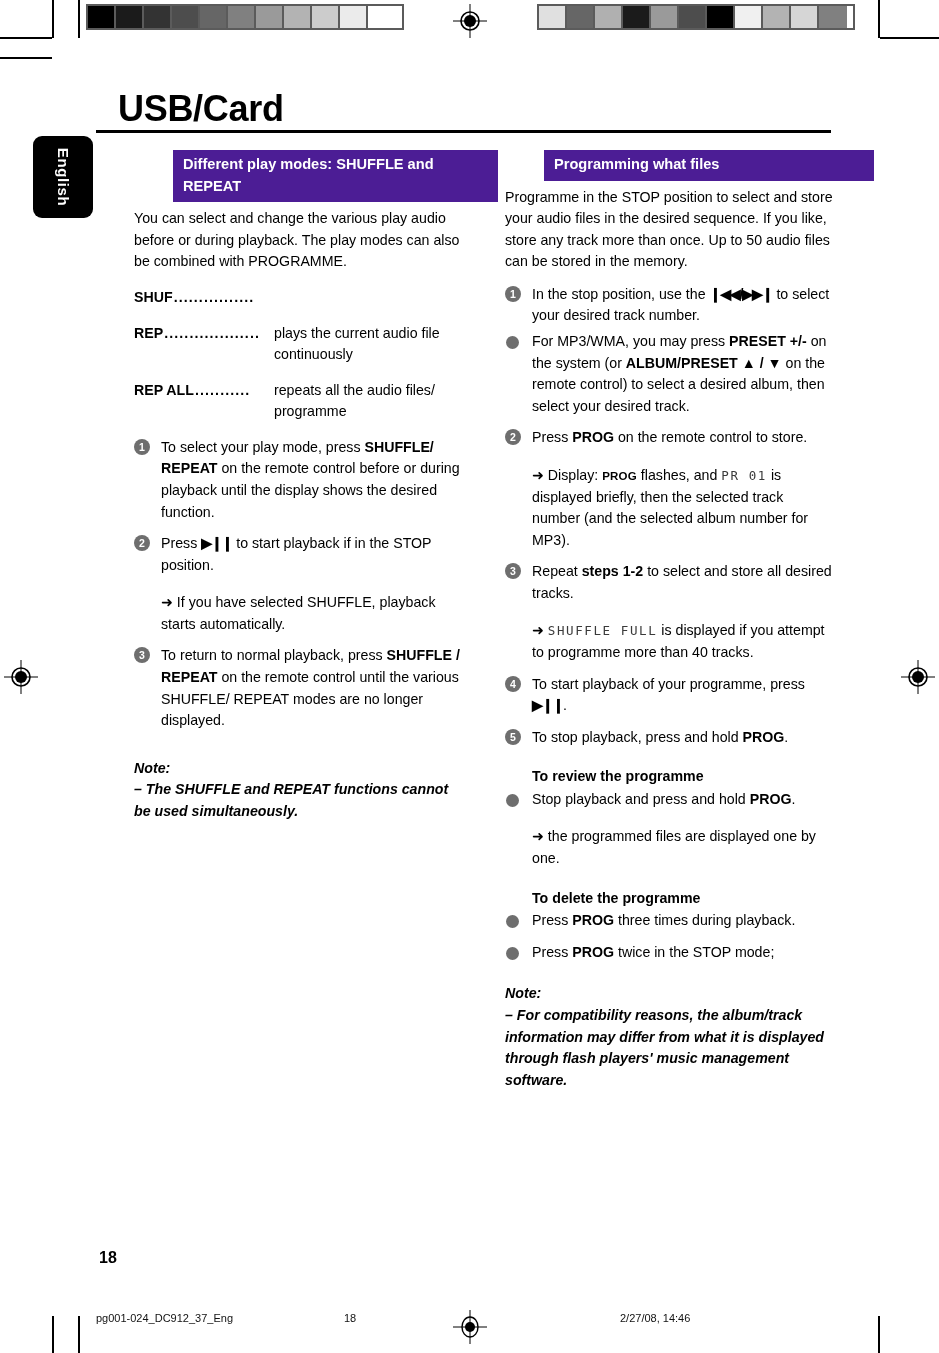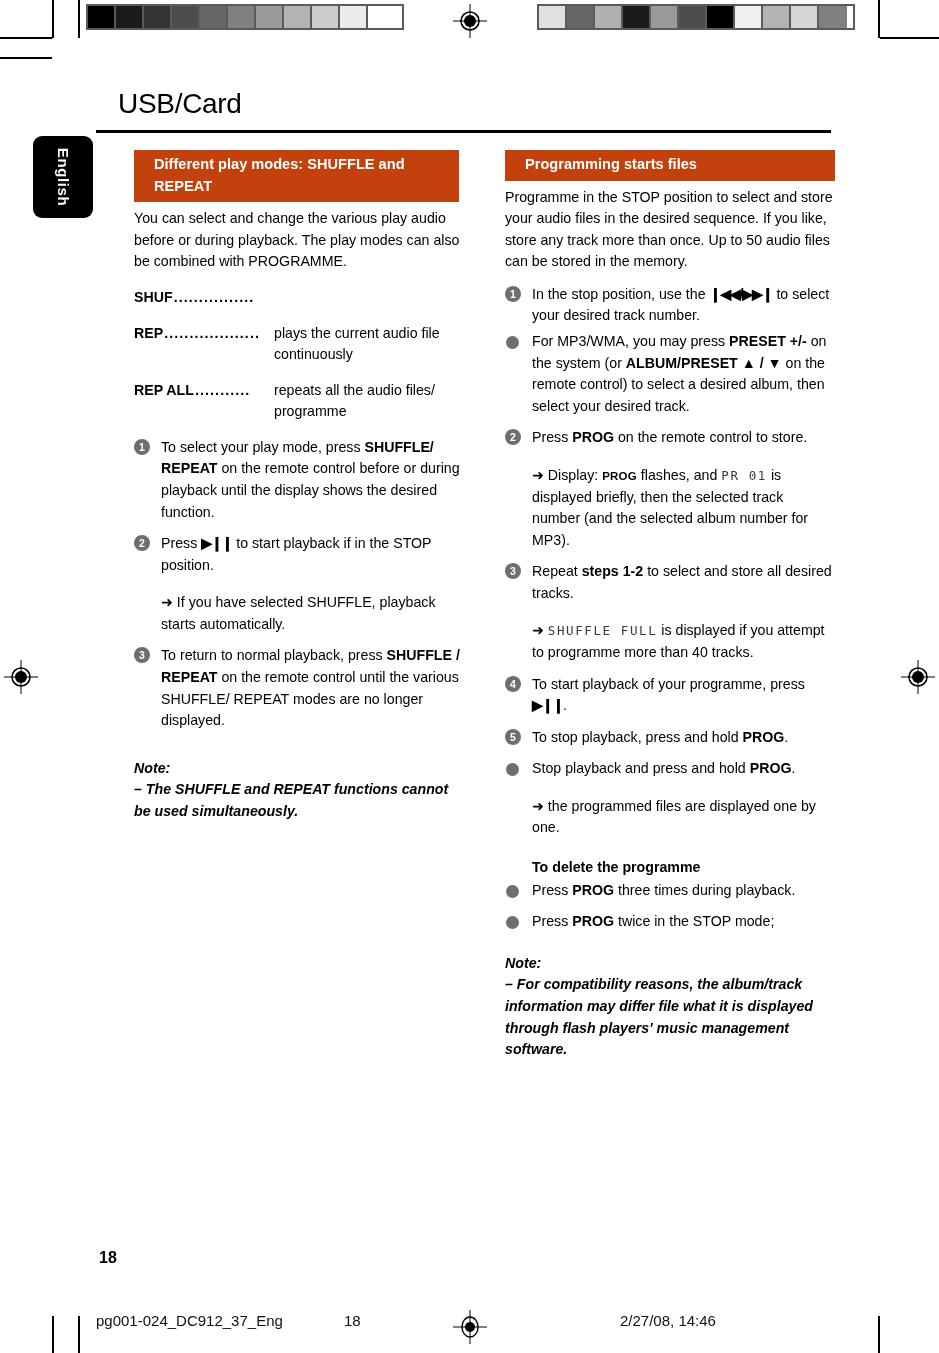--- a/index.html
+++ b/index.html
@@ -61,22 +61,22 @@
     font-weight: bold;
     font-size: 15px;
     letter-spacing: 0.6px;
   }
 
   
   #page-title {
     position: absolute;
     left: 118px;
     top: 88px;
-    font-size: 28px;
-    font-weight: normal;
+    font-size: 36px;
+    font-weight: bold;
     letter-spacing: -0.3px;
   }
   #title-rule {
     position: absolute;
     left: 96px;
     top: 130px;
     width: 735px;
     height: 3px;
     background: #000000;
   }
@@ -86,28 +86,29 @@
     position: absolute;
     top: 150px;
     width: 330px;
     font-size: 14.2px;
     line-height: 1.52;
   }
   #column-left  { left: 134px; }
   #column-right { left: 505px; }
 
   .section-bar {
-    background: #c2410c;
+    background: #4c1d95;
     color: #ffffff;
     font-weight: bold;
     font-size: 14.6px;
     line-height: 1.48;
-    padding: 4px 8px 5px 20px;
+    padding: 4px 8px 5px 10px;
     margin-bottom: 6px;
     box-sizing: border-box;
+    margin-left: 39px;
   }
   #bar-playmodes { width: 325px; }
   #bar-programming { width: 330px; }
 
   p.body-para {
     margin: 0 0 11px 0;
   }
 
   
   .def-list { margin: 0 0 14px 0; padding-left: 0; }
@@ -200,21 +201,21 @@
     left: 99px;
     top: 1249px;
     font-size: 16px;
     font-weight: bold;
   }
 
   
   .footer-text {
     position: absolute;
     top: 1312px;
-    font-size: 15px;
+    font-size: 11px;
     color: #111;
   }
   #footer-file { left: 96px; }
   #footer-page { left: 344px; }
   #footer-date { left: 620px; }
 </style>
 </head>
 <body>
 
 <div class="crop-mark" style="left:52px;  top:0px;    width:2px;  height:38px;"></div>
@@ -337,21 +338,21 @@
 
   <div class="note-block">
     <div class="note-head">Note:</div>
     <div>– The SHUFFLE and REPEAT functions cannot be used simultaneously.</div>
   </div>
 
 </div>
 
 <div class="column" id="column-right">
 
-  <div class="section-bar" id="bar-programming">Programming starts files</div>
+  <div class="section-bar" id="bar-programming">Programming what files</div>
 
   <p class="body-para">Programme in the STOP position to select and store your audio files in the desired sequence. If you like, store any track more than once. Up to 50 audio files can be stored in the memory.</p>
 
   <div class="step tight-step">
     <span class="marker-num">1</span>
     <span>In the stop position, use the </span><b class="transport">❙◀◀/▶▶❙</b><span> to select your desired track number.</span>
   </div>
 
   <div class="step">
     <span class="marker-dot"></span>
@@ -373,20 +374,21 @@
   <div class="step">
     <span class="marker-num">4</span>
     <span>To start playback of your programme, press </span><b class="transport">▶❙❙</b><span>.</span>
   </div>
 
   <div class="step">
     <span class="marker-num">5</span>
     <span>To stop playback, press and hold </span><b>PROG</b><span>.</span>
   </div>
 
+  <div class="subhead">To review the programme</div>
 
   <div class="step">
     <span class="marker-dot"></span>
     <span>Stop playback and press and hold </span><b>PROG</b><span>.</span>
     <div class="sub-line">➜ the programmed files are displayed one by one.</div>
   </div>
 
   <div class="subhead">To delete the programme</div>
 
   <div class="step">
@@ -394,21 +396,21 @@
     <span>Press </span><b>PROG</b><span> three times during playback.</span>
   </div>
 
   <div class="step tight-step">
     <span class="marker-dot"></span>
     <span>Press </span><b>PROG</b><span> twice in the STOP mode;</span>
   </div>
 
   <div class="note-block" style="margin-top:20px;">
     <div class="note-head">Note:</div>
-    <div>–  For compatibility reasons, the album/track information may differ file what it is displayed through flash players' music management software.</div>
+    <div>–  For compatibility reasons, the album/track information may differ from what it is displayed through flash players' music management software.</div>
   </div>
 
 </div>
 
 <div id="page-number">18</div>
 
 <div class="footer-text" id="footer-file">pg001-024_DC912_37_Eng</div>
 <div class="footer-text" id="footer-page">18</div>
 <div class="footer-text" id="footer-date">2/27/08, 14:46</div>
 

